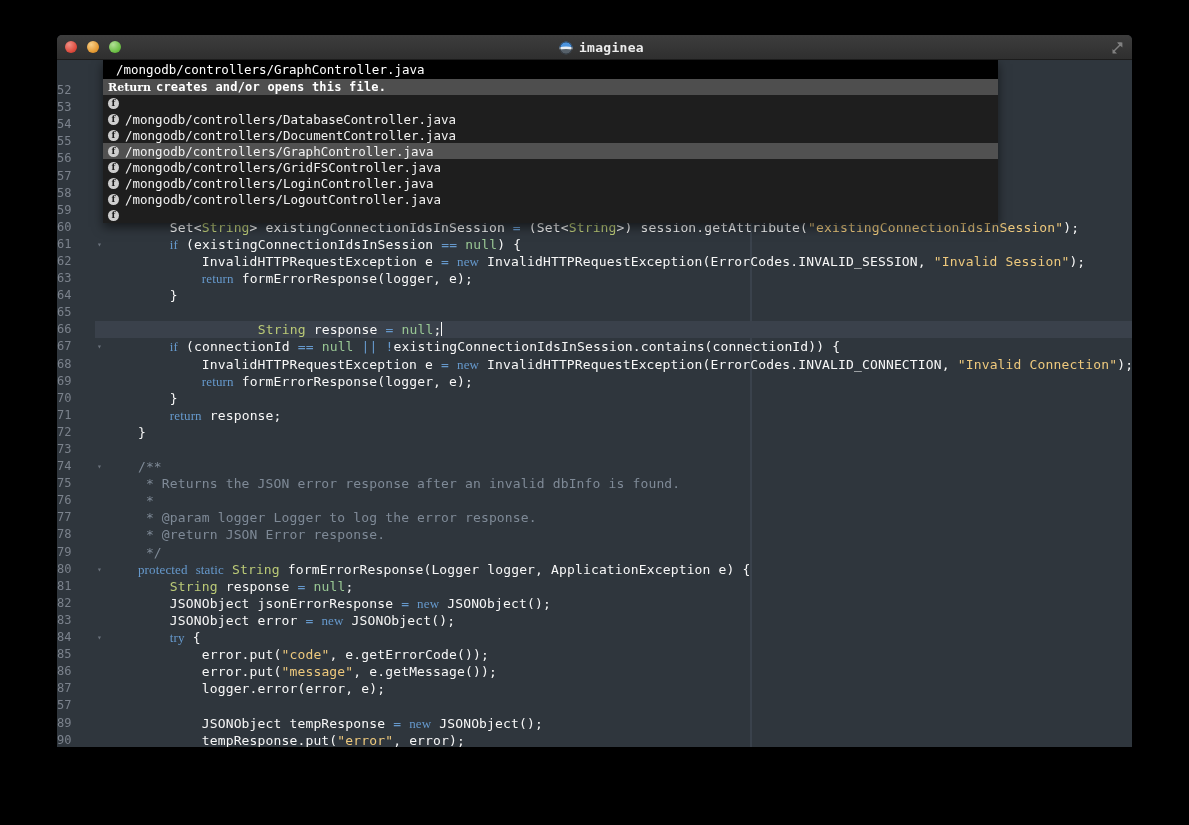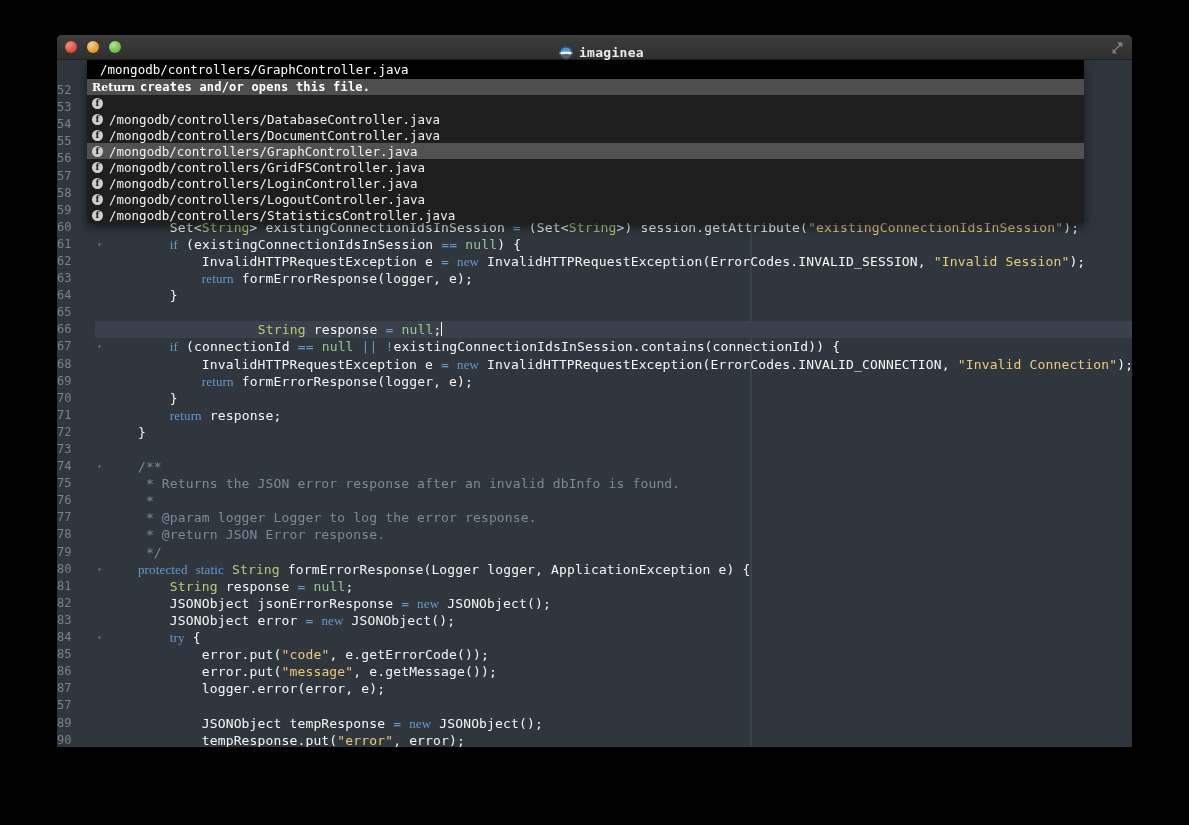--- a/index.html
+++ b/index.html
@@ -16,21 +16,21 @@
     position:absolute; left:0; top:0; right:0; height:25px;
     background:linear-gradient(#3d3d3d,#2f2f2f);
     border-bottom:1px solid #1c1c1c;
   }
   .traffic { position:absolute; top:6px; width:12px; height:12px; border-radius:50%; }
   .traffic.red    { left:8px;  background:radial-gradient(circle at 35% 30%, #f08f84, #dd4a3c 65%, #b8352a); }
   .traffic.yellow { left:30px; background:radial-gradient(circle at 35% 30%, #f7d08a, #e59a33 65%, #c07d1d); }
   .traffic.green  { left:52px; background:radial-gradient(circle at 35% 30%, #b2e096, #6cbf45 65%, #4c9c2c); }
   .title-wrap {
     position:absolute; left:0; right:0; top:0; height:25px;
-    display:flex; align-items:flex-end; justify-content:center; gap:6px;margin-left:14px;
+    display:flex; align-items:center; justify-content:center; gap:6px;margin-left:14px;
   }
   .app-icon { width:14px; height:14px; display:block; }
   .window-title { color:#ececec; font-size:13px; font-weight:bold; letter-spacing:.3px; }
   .expand-btn { position:absolute; right:7px; top:5px; width:16px; height:16px; opacity:.75; }
 
   
   .editor {
     position:absolute; left:0; top:25px; right:0; bottom:0;
     background:#2f363d; overflow:hidden;
   }
@@ -50,21 +50,21 @@
   .tok-o { color:#6699cc; } 
   .tok-t { color:#bbca77; } 
   .tok-s { color:#eec97d; } 
   .tok-n { color:#99c794; } 
   .tok-c { color:#7f8a97; } 
   .tok-w { color:#f7f7f7; }
   .caret { display:inline-block; width:1px; height:14px; background:#f8f8f8; vertical-align:-2px; }
 
   
   .quick-panel {
-    position:absolute; left:30px; top:0; width:997px; z-index:10;
+    position:absolute; left:46px; top:0; width:895px; z-index:10;
     box-shadow:0 4px 10px rgba(0,0,0,.55);
   }
   .panel-input {
     height:19px; background:#000; color:#fff; font-size:12.5px;
     padding:2px 0 0 13px; white-space:pre;
   }
   .panel-hint {
     height:16px; background:#4e4e4e; color:#fff; padding-left:5px;
     display:flex; align-items:center;
   }
@@ -342,19 +342,18 @@
           <div class="panel-item">
             <span class="file-icon">f</span>
             <span class="item-label">/mongodb/controllers/LoginController.java</span>
           </div>
           <div class="panel-item">
             <span class="file-icon">f</span>
             <span class="item-label">/mongodb/controllers/LogoutController.java</span>
           </div>
           <div class="panel-item">
             <span class="file-icon">f</span>
-            <span class="item-label">/mongodb/controllers/StatisticsController.java</span>
           </div>
         </div>
     </div>
   </div>
 
 </div>
 
 </body></html>

